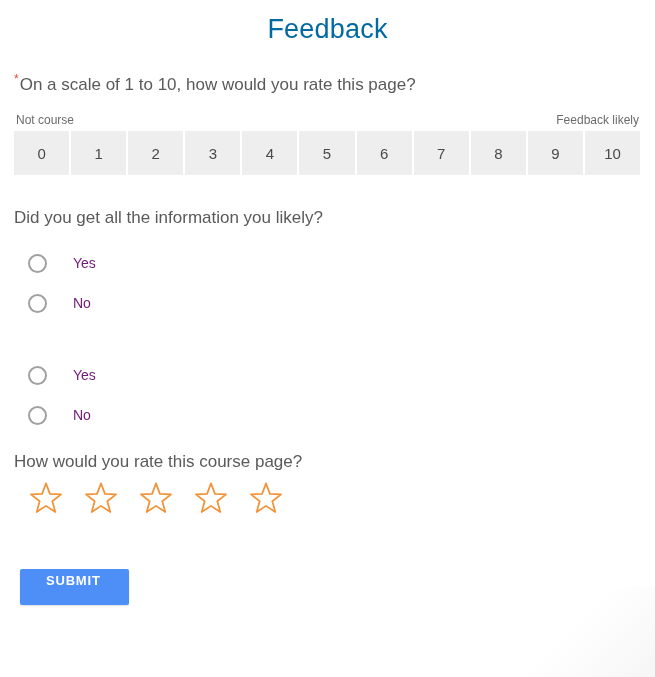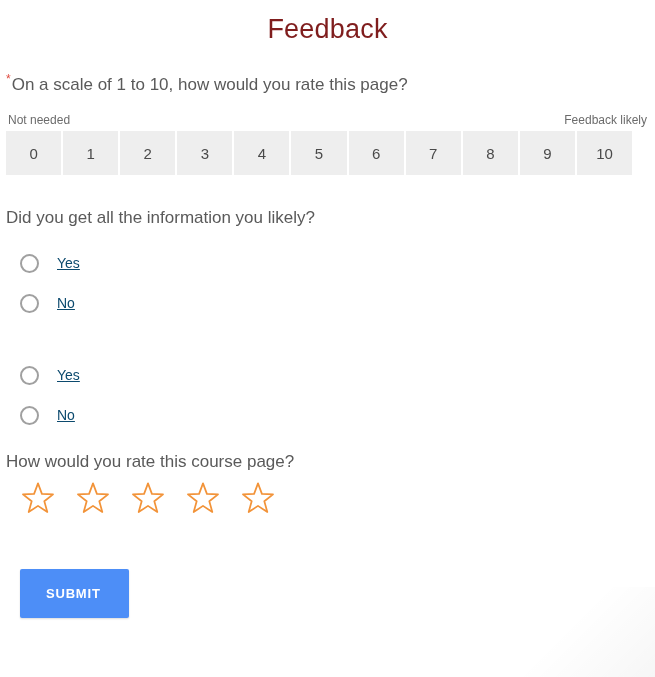--- a/index.html
+++ b/index.html
@@ -21,30 +21,30 @@
     height: 677px;
     background: #ffffff;
     box-sizing: border-box;
   }
 
   
   .form-title {
     text-align: center;
     font-size: 27px;
     font-weight: 400;
-    color: #7f1d1d;
+    color: #0369a1;
     letter-spacing: 0.2px;
     padding-top: 12px;
     margin: 0;
     line-height: 34px;
   }
 
   
   .question-block {
-    padding: 0 6px;
+    padding: 0 14px;
   }
   .question-label {
     font-size: 17px;
     font-weight: 400;
     color: #5a5a5a;
     line-height: 22px;
     position: relative;
   }
   .required-asterisk {
     color: #e04a3f;
@@ -110,24 +110,23 @@
     height: 19px;
     border: 2px solid #a0a0a0;
     border-radius: 50%;
     box-sizing: border-box;
     margin-left: 14px;
     flex: none;
     background: #ffffff;
   }
   .radio-text {
     font-size: 14px;
-    color: #0c4a6e;
-    margin-left: 18px;
+    color: #701a75;
+    margin-left: 26px;
     line-height: 18px;
-    text-decoration: underline;
   }
 
   
   .star-question {
     margin-top: 16px;
   }
   .star-row {
     display: flex;
     margin-top: 8px;
     margin-left: 13px;
@@ -147,21 +146,21 @@
   }
   .submit-button {
     display: inline-block;
     background: #4d8ef7;
     color: #ffffff;
     font-size: 13px;
     font-weight: 700;
     letter-spacing: 0.8px;
     border: none;
     border-radius: 2px;
-    padding: 17px 28px 17px 26px;
+    padding: 4px 28px 17px 26px;
     cursor: pointer;
     font-family: "Liberation Sans", sans-serif;
     box-shadow: 0 1px 2px rgba(0,0,0,0.14);
   }
 
   
   .bottom-shade {
     position: absolute;
     right: 0;
     bottom: 0;
@@ -177,21 +176,21 @@
 <div class="page">
 
   <h1 class="form-title">Feedback</h1>
 
   <div class="question-block nps-block">
     <div class="question-label">
       <span class="required-asterisk">*</span><span>On a scale of 1 to 10, how would you rate this page?</span>
     </div>
 
     <div class="nps-anchors">
-      <span class="nps-anchor">Not needed</span>
+      <span class="nps-anchor">Not course</span>
       <span class="nps-anchor">Feedback likely</span>
     </div>
 
     <div class="nps-scale">
       <div class="nps-cell">0</div>
       <div class="nps-cell">1</div>
       <div class="nps-cell">2</div>
       <div class="nps-cell">3</div>
       <div class="nps-cell">4</div>
       <div class="nps-cell">5</div>

